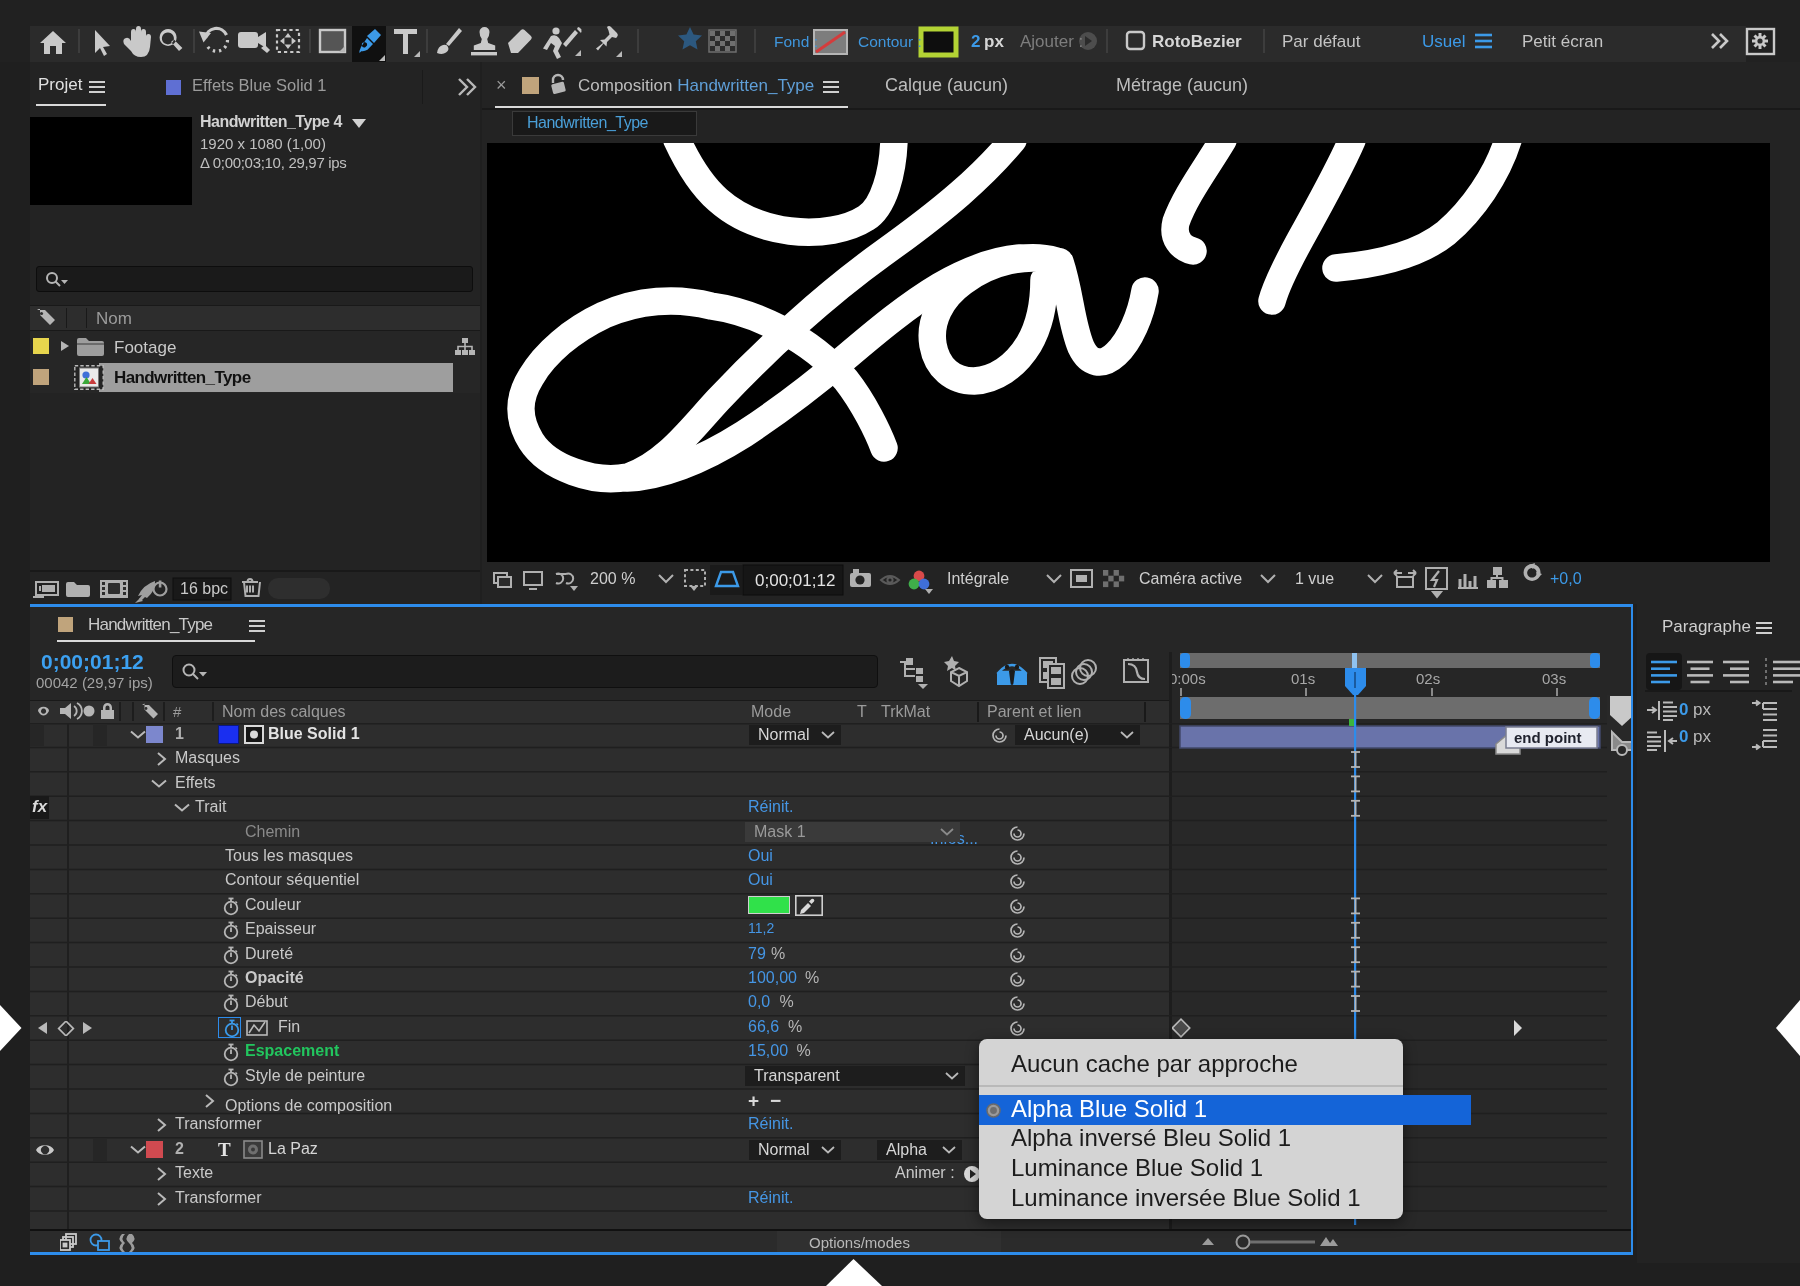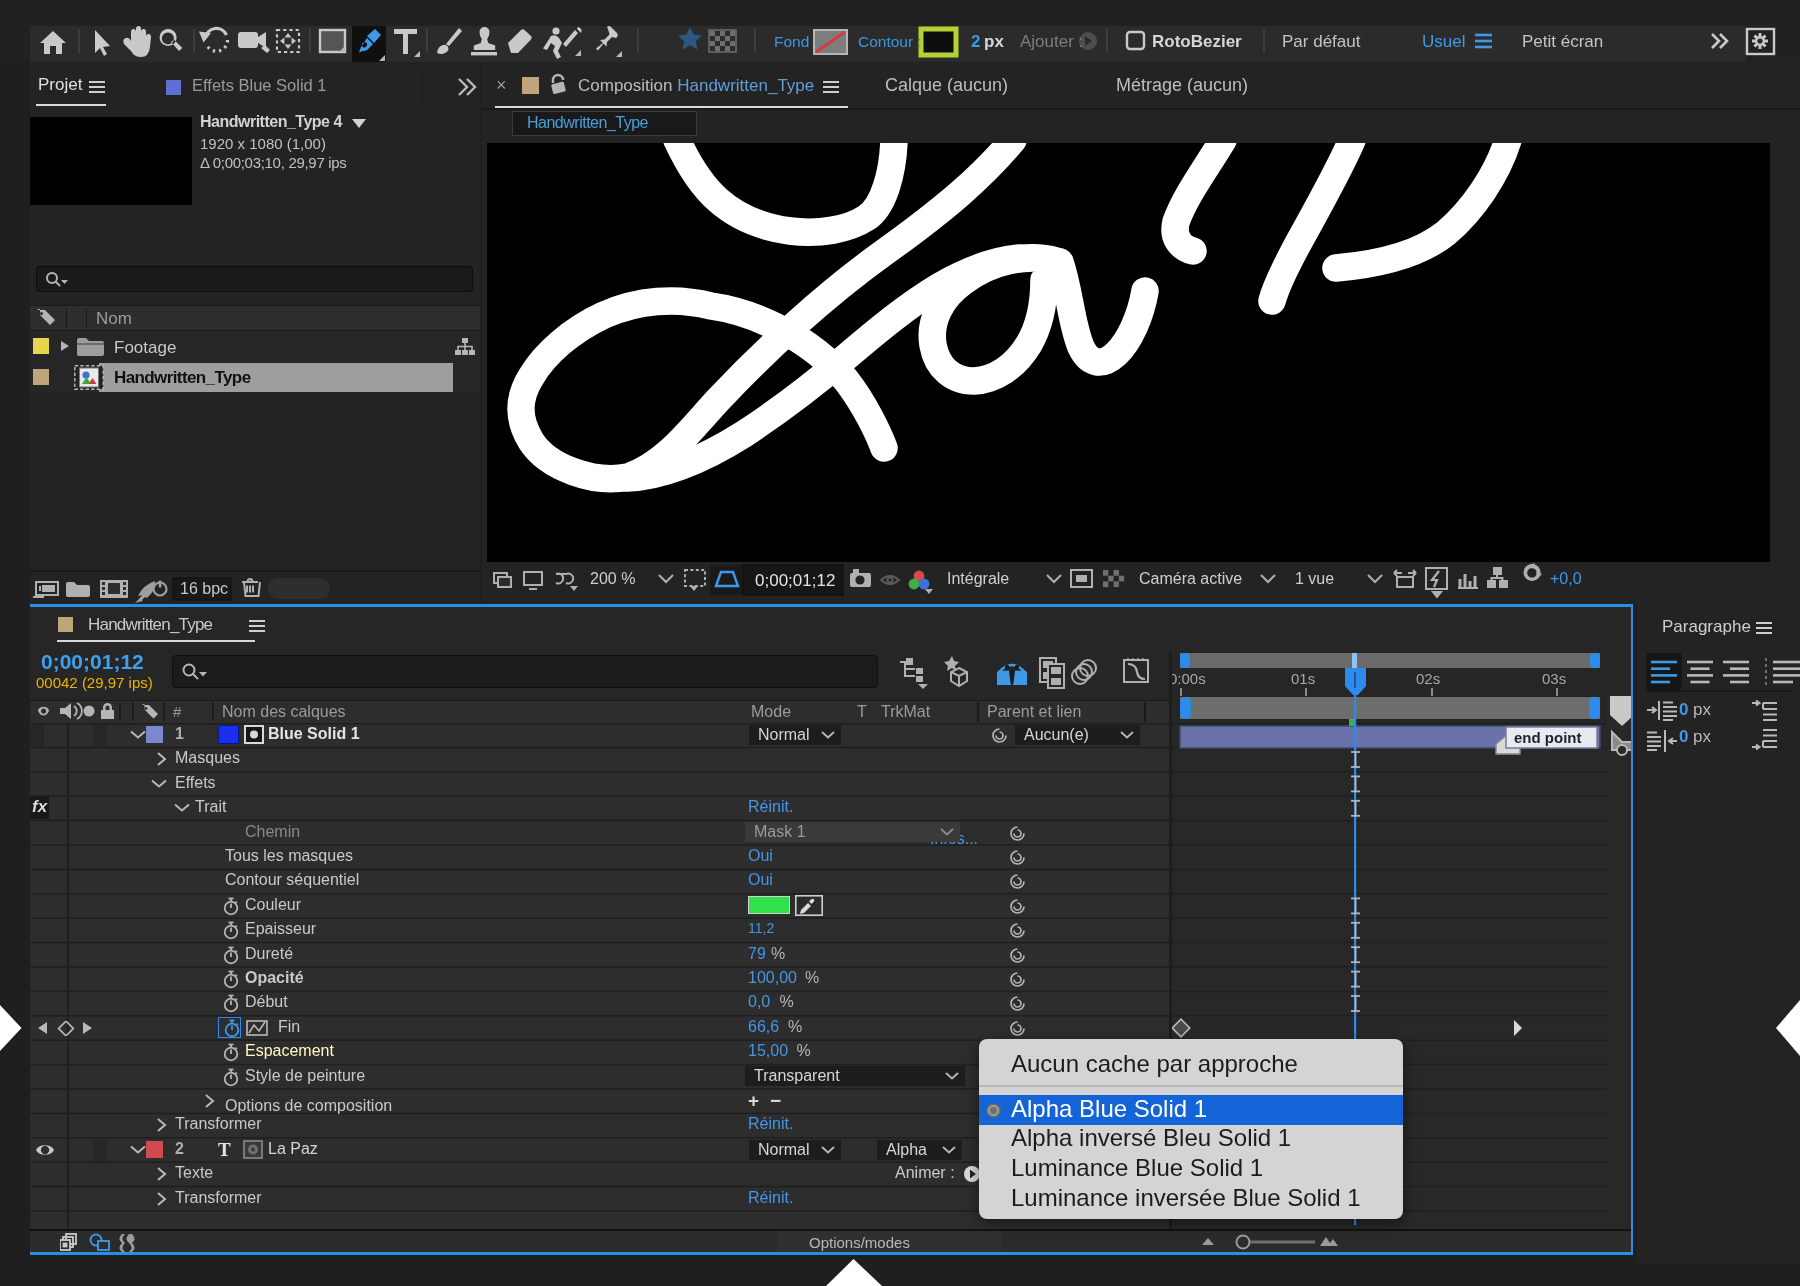--- a/index.html
+++ b/index.html
@@ -375,21 +375,21 @@
   <svg class="abs" style="left:218px;top:14px;" width="18" height="16">
       <g stroke="#cfcfcf" stroke-width="2">
         <line x1="1" y1="3" x2="17" y2="3"></line>
         <line x1="1" y1="8" x2="17" y2="8"></line>
         <line x1="1" y1="13" x2="17" y2="13"></line>
       </g>
     </svg>
   <div class="abs" style="left:27px;top:36px;width:198px;height:2px;background:#d9d9d9;"></div>
 
   <div class="abs txt" style="left:11px;top:46px;font-size:21px;font-weight:bold;color:#3ca0f0;letter-spacing:0px;">0;00;01;12</div>
-  <div class="abs txt" style="left:6px;top:70px;font-size:15px;color:#eab308;">00042 (29,97 ips)</div>
+  <div class="abs txt" style="left:6px;top:70px;font-size:15px;color:#a3a3a3;">00042 (29,97 ips)</div>
 
   <div class="abs" style="left:142px;top:51px;width:706px;height:33px;background:#1c1c1c;border:1px solid #0f0f0f;border-radius:4px;"></div>
   <svg class="abs" style="left:150px;top:58px;" width="30" height="20" viewBox="0 0 30 20">
       <circle cx="9" cy="8" r="5.5" fill="none" stroke="#b5b5b5" stroke-width="2"></circle>
       <line x1="13" y1="12" x2="18" y2="17" stroke="#b5b5b5" stroke-width="2"></line>
       <polygon points="19,10 27,10 23,14.5" fill="#b5b5b5"></polygon>
     </svg>
 
   <svg class="abs" style="left:862px;top:50px;" width="290" height="40" viewBox="892 654 290 40">
     <g fill="none" stroke="#b0b0b0" stroke-width="2">
@@ -775,21 +775,21 @@
   <svg class="abs" style="left:979px;top:415.8px;" width="17" height="17" viewBox="0 0 17 17">
         <path d="M8.5 5 a3.5 3.5 0 1 1 -3.5 3.5 M8.5 2 a6.5 6.5 0 1 0 6.5 6.5" fill="none" stroke="#b5b5b5" stroke-width="1.7"></path>
       </svg>
   <svg class="abs" style="left:192px;top:439.2px;" width="18" height="19" viewBox="0 0 18 19">
         <circle cx="9" cy="11" r="6.3" fill="none" stroke="#b5b5b5" stroke-width="1.8"></circle>
         <line x1="9" y1="11" x2="9" y2="6.5" stroke="#b5b5b5" stroke-width="1.8"></line>
         <line x1="6.5" y1="1.5" x2="11.5" y2="1.5" stroke="#b5b5b5" stroke-width="1.8"></line>
         <line x1="9" y1="1.5" x2="9" y2="4" stroke="#b5b5b5" stroke-width="1.8"></line>
         <line x1="13.5" y1="4.5" x2="15" y2="6" stroke="#b5b5b5" stroke-width="1.5"></line>
       </svg>
-  <div class="abs txt" style="left:215px;top:438.2px;font-size:16px;color:#fef9c3;font-weight:normal;">Espacement</div>
+  <div class="abs txt" style="left:215px;top:438.2px;font-size:16px;color:#22c55e;font-weight:bold;">Espacement</div>
   <div class="abs txt" style="left:718px;top:438.2px;font-size:16px;color:#4596e5;font-weight:normal;">15,00</div>
   <div class="abs txt" style="left:766.5px;top:438.2px;font-size:16px;color:#b5b5b5;font-weight:normal;">%</div>
   <svg class="abs" style="left:979px;top:440.2px;" width="17" height="17" viewBox="0 0 17 17">
         <path d="M8.5 5 a3.5 3.5 0 1 1 -3.5 3.5 M8.5 2 a6.5 6.5 0 1 0 6.5 6.5" fill="none" stroke="#b5b5b5" stroke-width="1.7"></path>
       </svg>
   <svg class="abs" style="left:192px;top:463.6px;" width="18" height="19" viewBox="0 0 18 19">
         <circle cx="9" cy="11" r="6.3" fill="none" stroke="#b5b5b5" stroke-width="1.8"></circle>
         <line x1="9" y1="11" x2="9" y2="6.5" stroke="#b5b5b5" stroke-width="1.8"></line>
         <line x1="6.5" y1="1.5" x2="11.5" y2="1.5" stroke="#b5b5b5" stroke-width="1.8"></line>
         <line x1="9" y1="1.5" x2="9" y2="4" stroke="#b5b5b5" stroke-width="1.8"></line>
@@ -950,21 +950,21 @@
   </svg>
   <div class="abs txt" style="left:42px;top:96px;font-size:17px;font-weight:bold;color:#3c9ae8;">0</div>
   <div class="abs txt" style="left:56px;top:96px;font-size:17px;color:#b9b9b9;">px</div>
   <div class="abs txt" style="left:42px;top:123px;font-size:17px;font-weight:bold;color:#3c9ae8;">0</div>
   <div class="abs txt" style="left:56px;top:123px;font-size:17px;color:#b9b9b9;">px</div>
 </div>
 
 <div class="abs" id="menu" style="left:979px;top:1039px;width:424px;height:180px;background:#d4d4d4;border-radius:8px;box-shadow:0 4px 14px rgba(0,0,0,0.45);font-size:24px;color:#1c1c1c;">
   <div class="abs txt" style="left:32px;top:11px;">Aucun cache par approche</div>
   <div class="abs" style="left:0px;top:46px;width:424px;height:1.5px;background:#b9b9b9;"></div>
-  <div class="abs" style="left:0px;top:56px;width:424px;height:30px;background:#1464d8;text-align:right;">
+  <div class="abs" style="left:0px;top:56px;width:492px;height:30px;background:#1464d8;text-align:right;">
     <svg class="abs" style="left:7px;top:8px;" width="15" height="15">
         <circle cx="7.5" cy="7.5" r="6.5" fill="#9a9a9a" stroke="#6a6a6a" stroke-width="1.5"></circle>
         <circle cx="7.5" cy="7.5" r="3.4" fill="#6e6e6e"></circle>
       </svg>
     <div class="abs txt" style="left:32px;top:0px;color:#ffffff;">Alpha Blue Solid 1</div>
   </div>
   <div class="abs txt" style="left:32px;top:85px;">Alpha inversé Bleu Solid 1</div>
   <div class="abs txt" style="left:32px;top:115px;">Luminance Blue Solid 1</div>
   <div class="abs txt" style="left:32px;top:145px;">Luminance inversée Blue Solid 1</div>
 </div>

